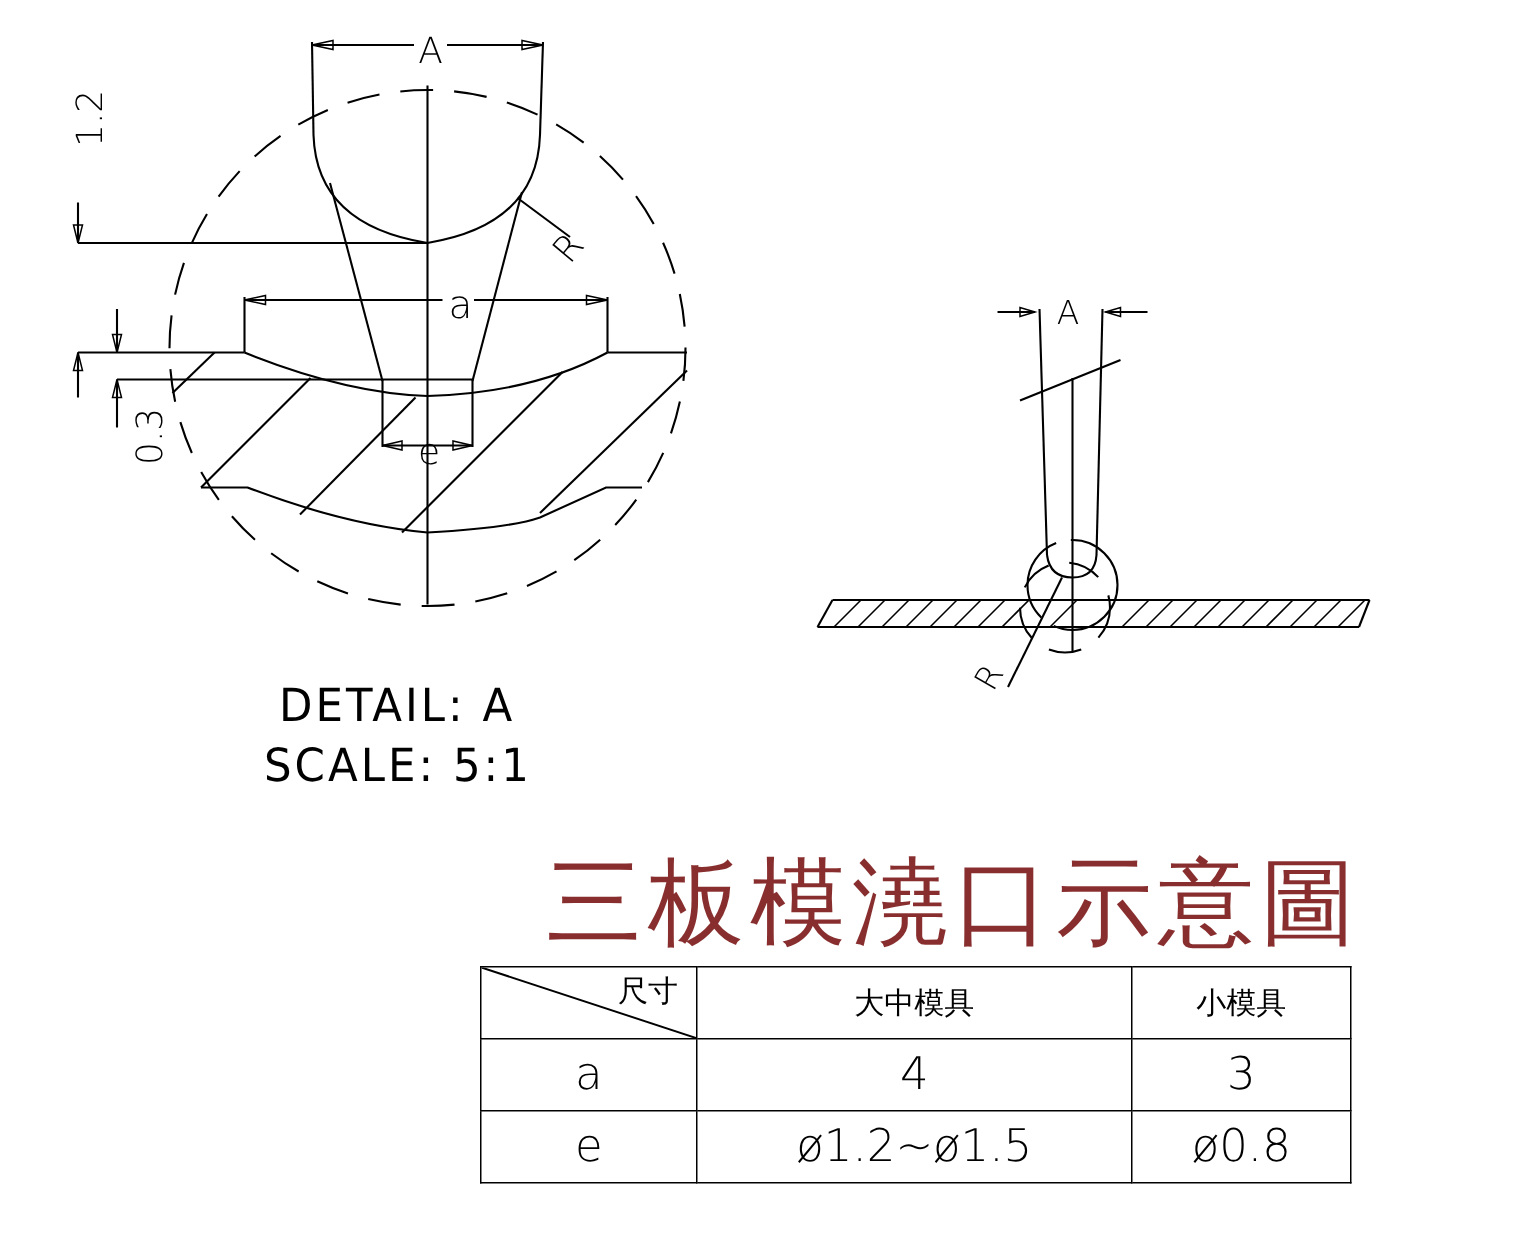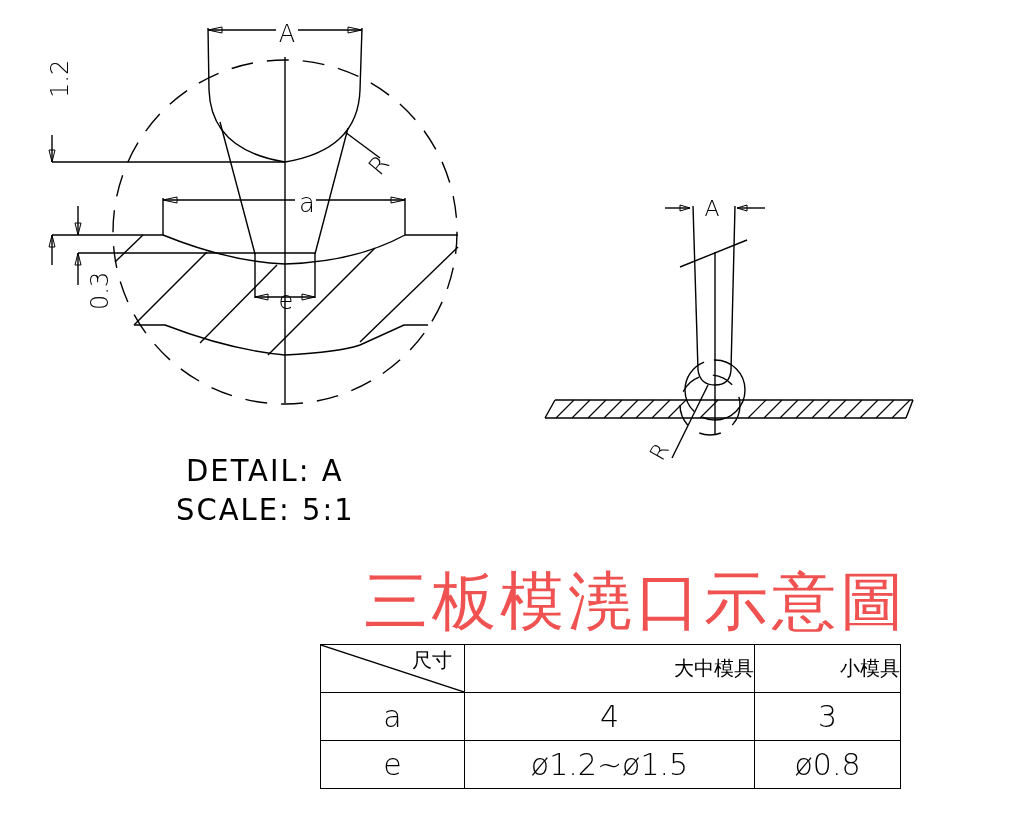--- a/index.html
+++ b/index.html
@@ -3,24 +3,24 @@
 <meta charset="utf-8">
 <style>
   html, body { margin:0; padding:0; background:#ffffff; }
   body { width:1016px; height:840px; position:relative; overflow:hidden; font-family:"DejaVu Sans", sans-serif; }
   svg { position:absolute; left:0; top:0; }
   .ln { stroke:#000; stroke-width:1.4; fill:none; }
   .dash { stroke:#000; stroke-width:1.4; fill:none; stroke-dasharray:22 14; }
   .txt { font-family:"DejaVu Sans", sans-serif; fill:#000; font-weight:200; }
   .lbl { position:absolute; color:#000; font-family:"DejaVu Sans", sans-serif; font-weight:normal; letter-spacing:2px; }
   #detail-caption { left:186px; top:452px; font-size:29px; line-height:38px; transform:scaleY(1.05); }
-  #title { position:absolute; left:364px; top:558px; font-size:64px; letter-spacing:4px; font-weight:100; font-family:"DejaVu Sans", sans-serif; color:#ef4444; opacity:0.92; }
+  #title { position:absolute; left:364px; top:558px; font-size:64px; letter-spacing:4px; font-weight:100; font-family:"DejaVu Sans", sans-serif; color:#7f1d1d; opacity:0.92; }
   table#spec { position:absolute; left:320px; top:644px; border-collapse:collapse; width:581px; }
   table#spec td { border:1.5px solid #000; text-align:center; font-size:30px; font-weight:200; padding:0; }
-  table#spec tr.hdr td { height:47px; font-size:20px;text-align:right; }
+  table#spec tr.hdr td { height:47px; font-size:20px; }
   table#spec tr.row td { height:47px; }
   .corner { position:relative; }
   .corner span { position:absolute; right:12px; top:2px; font-size:20px; }
 </style>
 </head>
 <body>
 
 <svg width="1016" height="840" viewBox="0 0 1016 840">
 
   <g>

